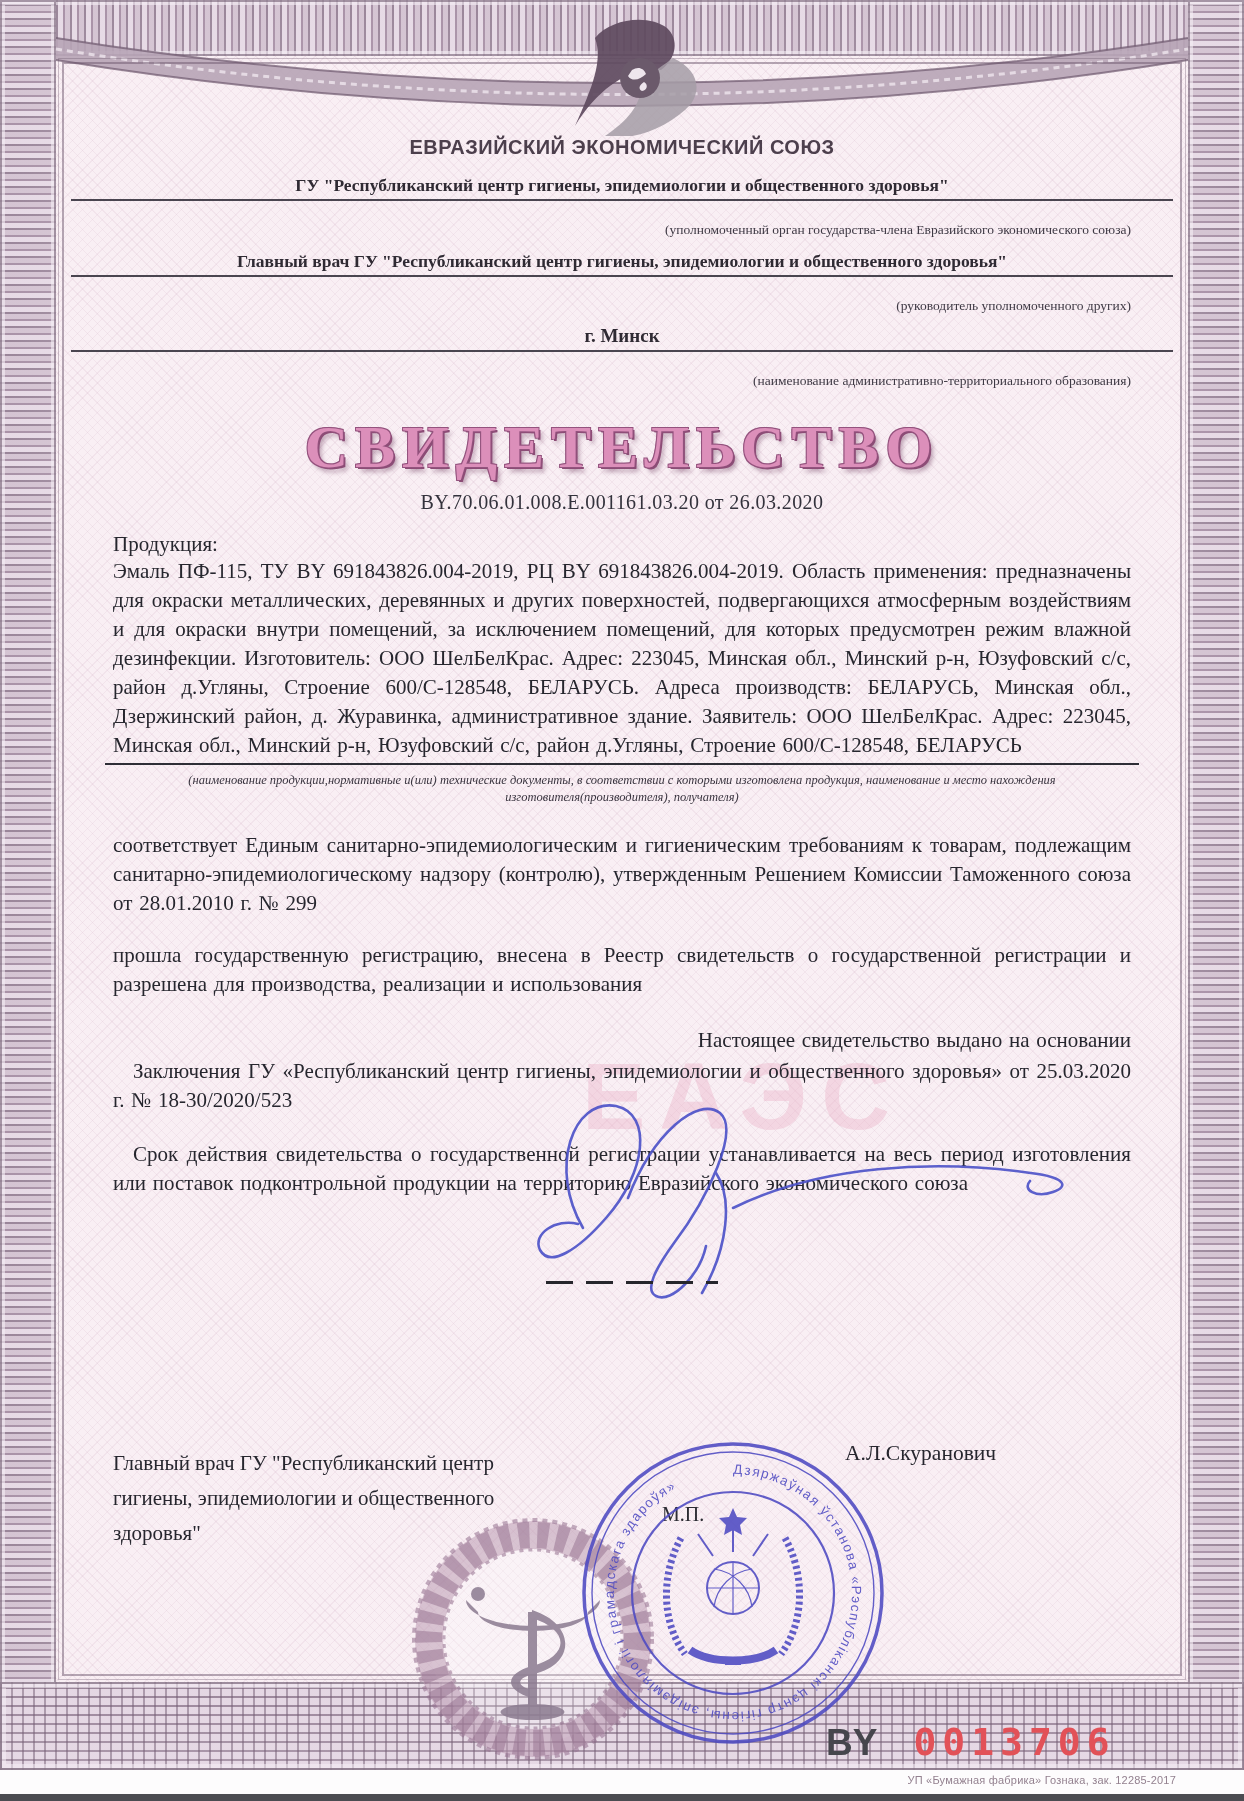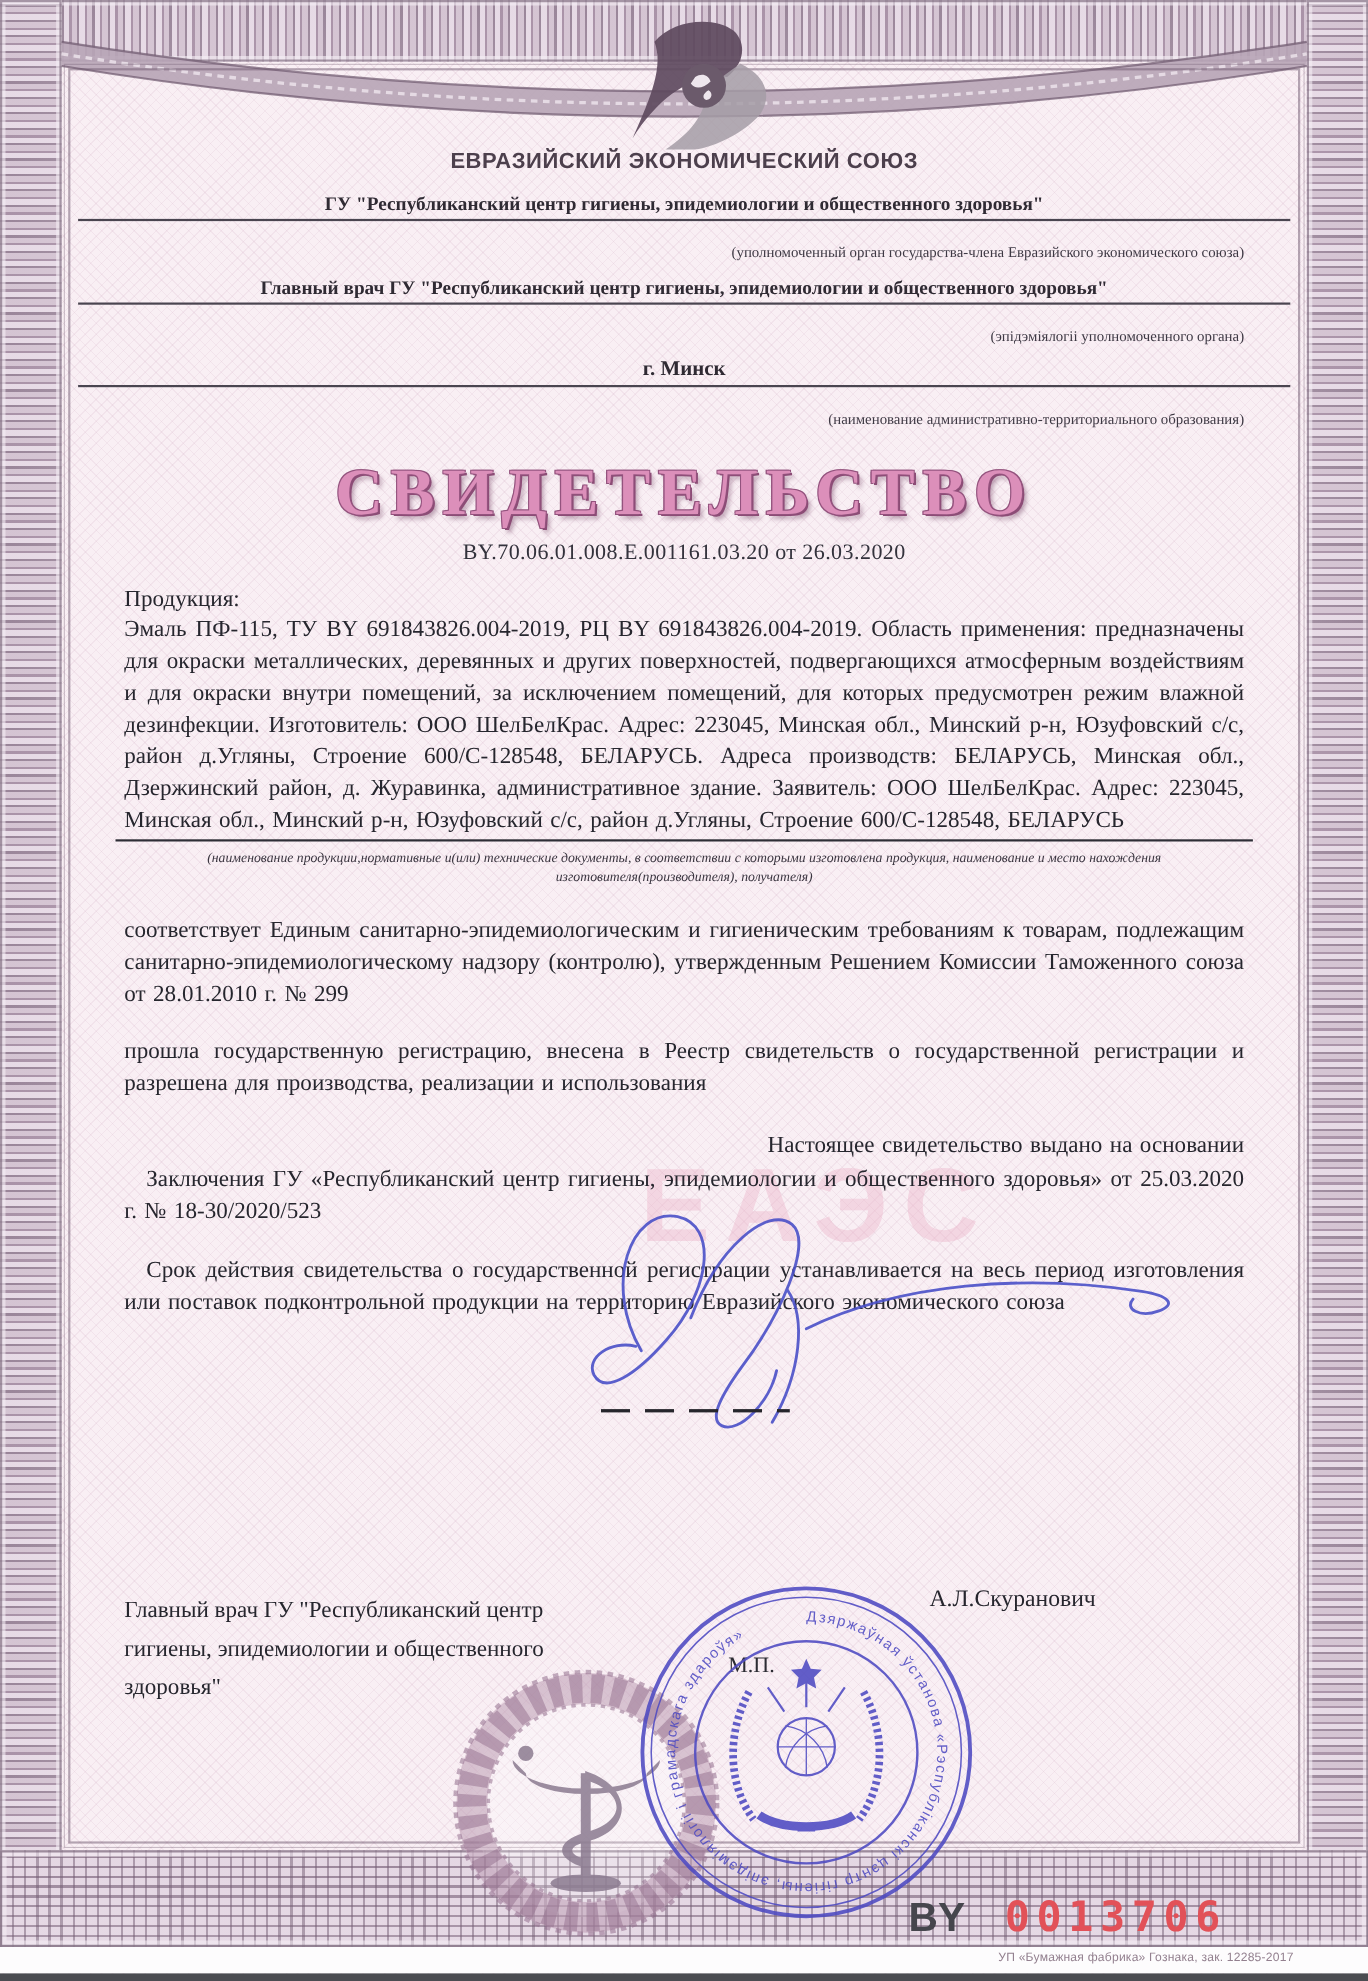--- a/index.html
+++ b/index.html
@@ -109,21 +109,21 @@
     <path d="M135,56 c6,-4 12,-2 14,4 c-6,6 -14,8 -18,2 Z M147,68 c4,2 4,8 -2,9 c-4,-2 -3,-6 2,-9 Z" fill="#f6eef4" opacity=".95"></path>
   </svg>
 
   <div class="content">
     <div class="union-title">ЕВРАЗИЙСКИЙ ЭКОНОМИЧЕСКИЙ СОЮЗ</div>
 
     <div class="org-line">ГУ "Республиканский центр гигиены, эпидемиологии и общественного здоровья"</div>
     <div class="caption">(уполномоченный орган государства-члена Евразийского экономического союза)</div>
 
     <div class="org-line second">Главный врач ГУ "Республиканский центр гигиены, эпидемиологии и общественного здоровья"</div>
-    <div class="caption">(эпідэміялогіі уполномоченного органа)</div>
+    <div class="caption">(руководитель уполномоченного других)</div>
 
     <div class="city-line">г. Минск</div>
     <div class="caption">(наименование административно-территориального образования)</div>
 
     <div class="main-title">СВИДЕТЕЛЬСТВО</div>
     <div class="reg-number">BY.70.06.01.008.Е.001161.03.20 от 26.03.2020</div>
 
     <div class="product-label">Продукция:</div>
     <p class="body-par">Эмаль ПФ-115, ТУ BY 691843826.004-2019, РЦ BY 691843826.004-2019. Область применения: предназначены для окраски металлических, деревянных и других поверхностей, подвергающихся атмосферным воздействиям и для окраски внутри помещений, за исключением помещений, для которых предусмотрен режим влажной дезинфекции. Изготовитель: ООО ШелБелКрас. Адрес: 223045, Минская обл., Минский р-н, Юзуфовский с/с, район д.Угляны, Строение 600/С-128548, БЕЛАРУСЬ. Адреса производств: БЕЛАРУСЬ, Минская обл., Дзержинский район, д. Журавинка, административное здание. Заявитель: ООО ШелБелКрас. Адрес: 223045, Минская обл., Минский р-н, Юзуфовский с/с, район д.Угляны, Строение 600/С-128548, БЕЛАРУСЬ</p>
     <div class="product-rule"></div>

